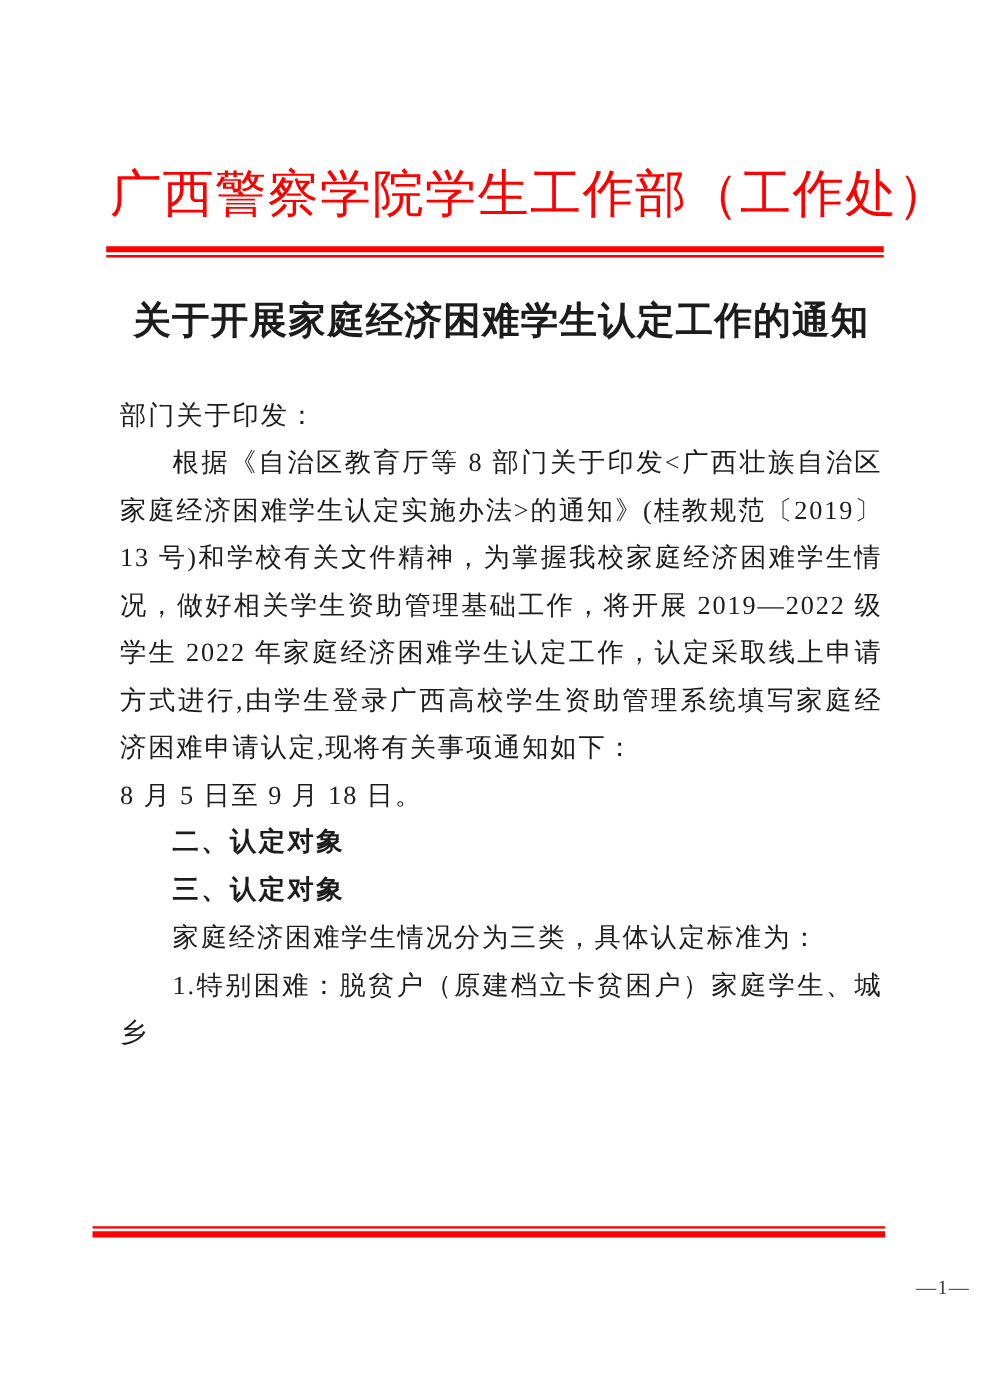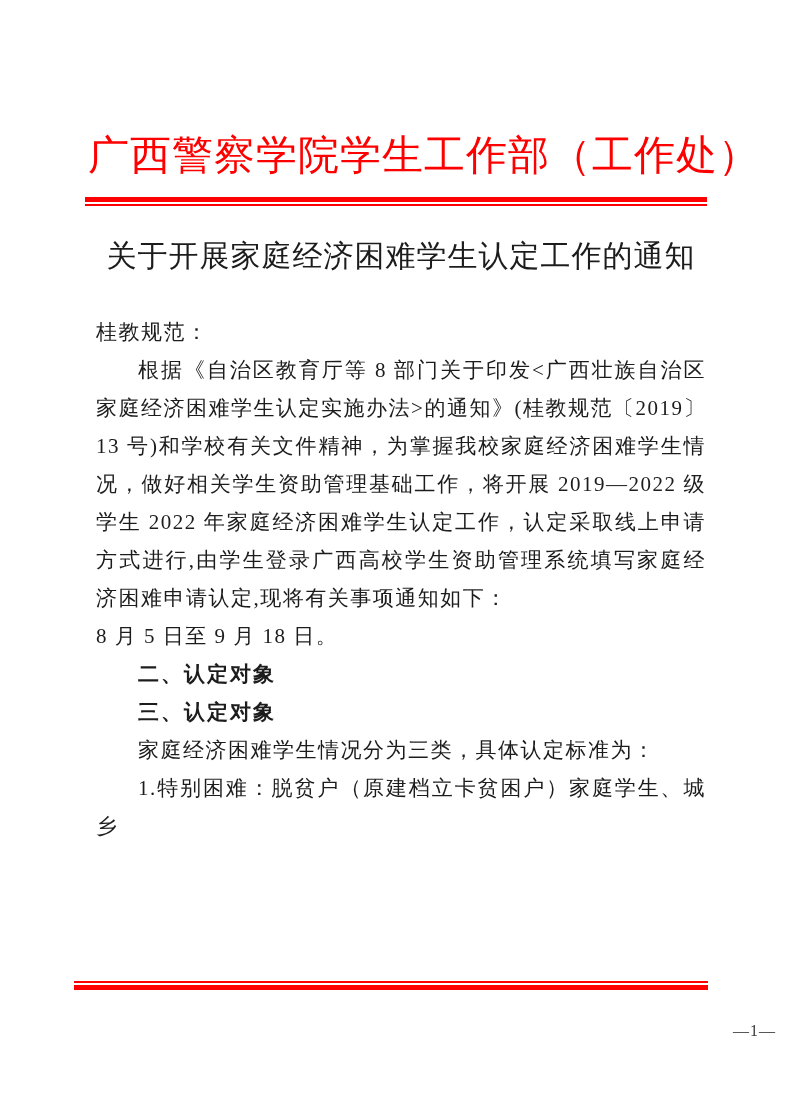--- a/index.html
+++ b/index.html
@@ -43,21 +43,21 @@
     text-align:right;
     font-size:21px;
     letter-spacing:2px;
     padding-right:2px;
   }
   
   .doc-title{
     margin-top:30px;
     text-align:center;
     font-size:30px;
-    font-weight:normal;
+    font-weight:bold;
     letter-spacing:1px;
     white-space:nowrap;
   }
   
   .body{
     margin-top:36px;
     font-size:21px;
     line-height:38px;
     text-align:justify;
     letter-spacing:1.5px;
@@ -96,21 +96,21 @@
   <div class="rule rule-top">
     <div class="thick"></div>
     <div class="gap"></div>
     <div class="thin"></div>
   </div>
 
 
   <div class="doc-title">关于开展家庭经济困难学生认定工作的通知</div>
 
   <div class="body">
-    <p class="para-noindent">桂教规范：</p>
+    <p class="para-noindent">部门关于印发：</p>
     <p class="para-indent">根据《自治区教育厅等 8 部门关于印发&lt;广西壮族自治区家庭经济困难学生认定实施办法&gt;的通知》(桂教规范〔2019〕13 号)和学校有关文件精神，为掌握我校家庭经济困难学生情况，做好相关学生资助管理基础工作，将开展 2019—2022 级学生 2022 年家庭经济困难学生认定工作，认定采取线上申请方式进行,由学生登录广西高校学生资助管理系统填写家庭经济困难申请认定,现将有关事项通知如下：</p>
     <p class="para-noindent">8 月 5 日至 9 月 18 日。</p>
     <p class="heading">二、认定对象</p>
     <p class="heading">三、认定对象</p>
     <p class="para-indent">家庭经济困难学生情况分为三类，具体认定标准为：</p>
     <p class="para-indent">1.特别困难：脱贫户（原建档立卡贫困户）家庭学生、城乡</p>
   </div>
 
   <div class="rule rule-bottom">
     <div class="thin"></div>

